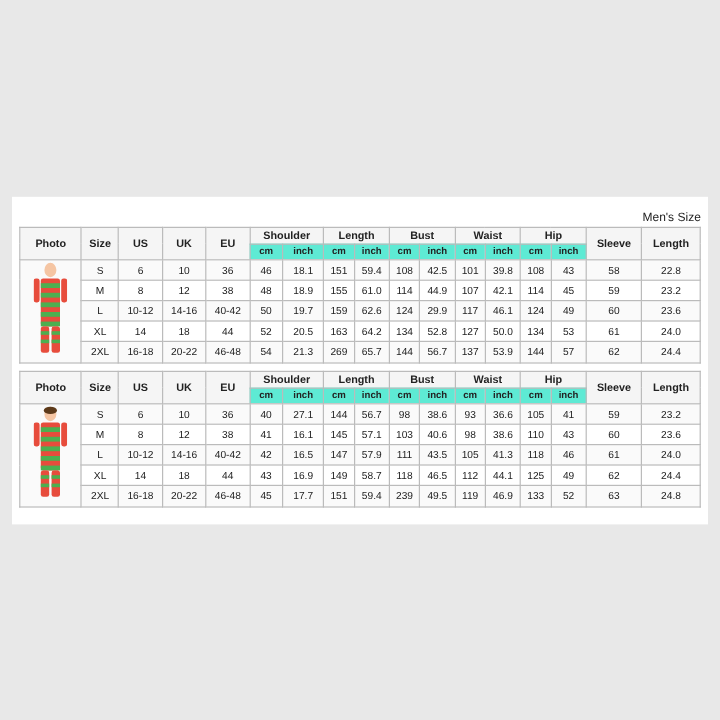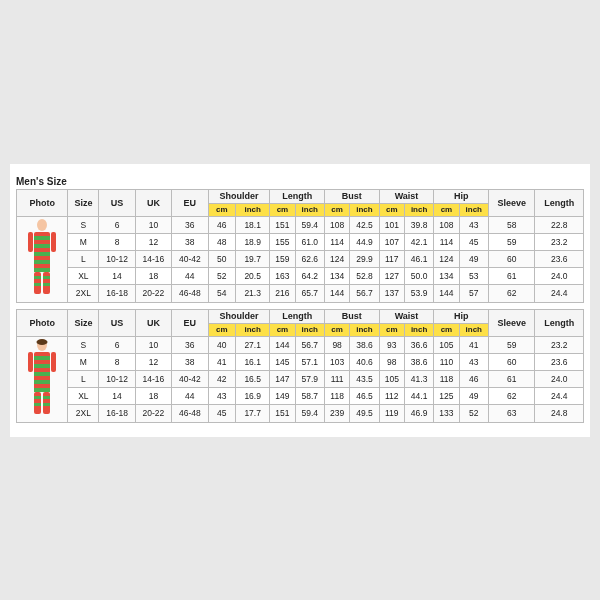--- a/index.html
+++ b/index.html
@@ -12,23 +12,23 @@
       height: 600px;
       font-family: Arial, sans-serif;
       font-size: 9px;
     }
     .container {
       background: #fff;
       width: 580px;
       padding: 8px 6px;
     }
     .section-title {
-      text-align: left;
+      text-align: right;
       font-size: 10px;
-      font-weight: bold;
+      font-weight: normal;
       padding: 4px 0 2px 0;
       color: #222;
     }
     table {
       width: 100%;
       border-collapse: collapse;
       margin-bottom: 6px;
     }
     th, td {
       border: 1px solid #bbb;
@@ -36,21 +36,21 @@
       padding: 1.5px 1px;
       color: #222;
       white-space: nowrap;
     }
     .header-group {
       background: #f5f5f5;
       font-weight: bold;
       font-size: 9px;
     }
     .sub-header {
-      background: #fde047;
+      background: #5eead4;
       font-size: 8px;
       font-weight: bold;
     }
     .photo-cell {
       background: #f5f5f5;
       font-weight: bold;
       vertical-align: top;
     }
     .data-row td {
       background: #fff;
@@ -197,21 +197,21 @@
           <td>61</td>
           <td>24.0</td>
         </tr>
         <tr class="data-row">
           <td>2XL</td>
           <td>16-18</td>
           <td>20-22</td>
           <td>46-48</td>
           <td>54</td>
           <td>21.3</td>
-          <td>216</td>
+          <td>269</td>
           <td>65.7</td>
           <td>144</td>
           <td>56.7</td>
           <td>137</td>
           <td>53.9</td>
           <td>144</td>
           <td>57</td>
           <td>62</td>
           <td>24.4</td>
         </tr>

